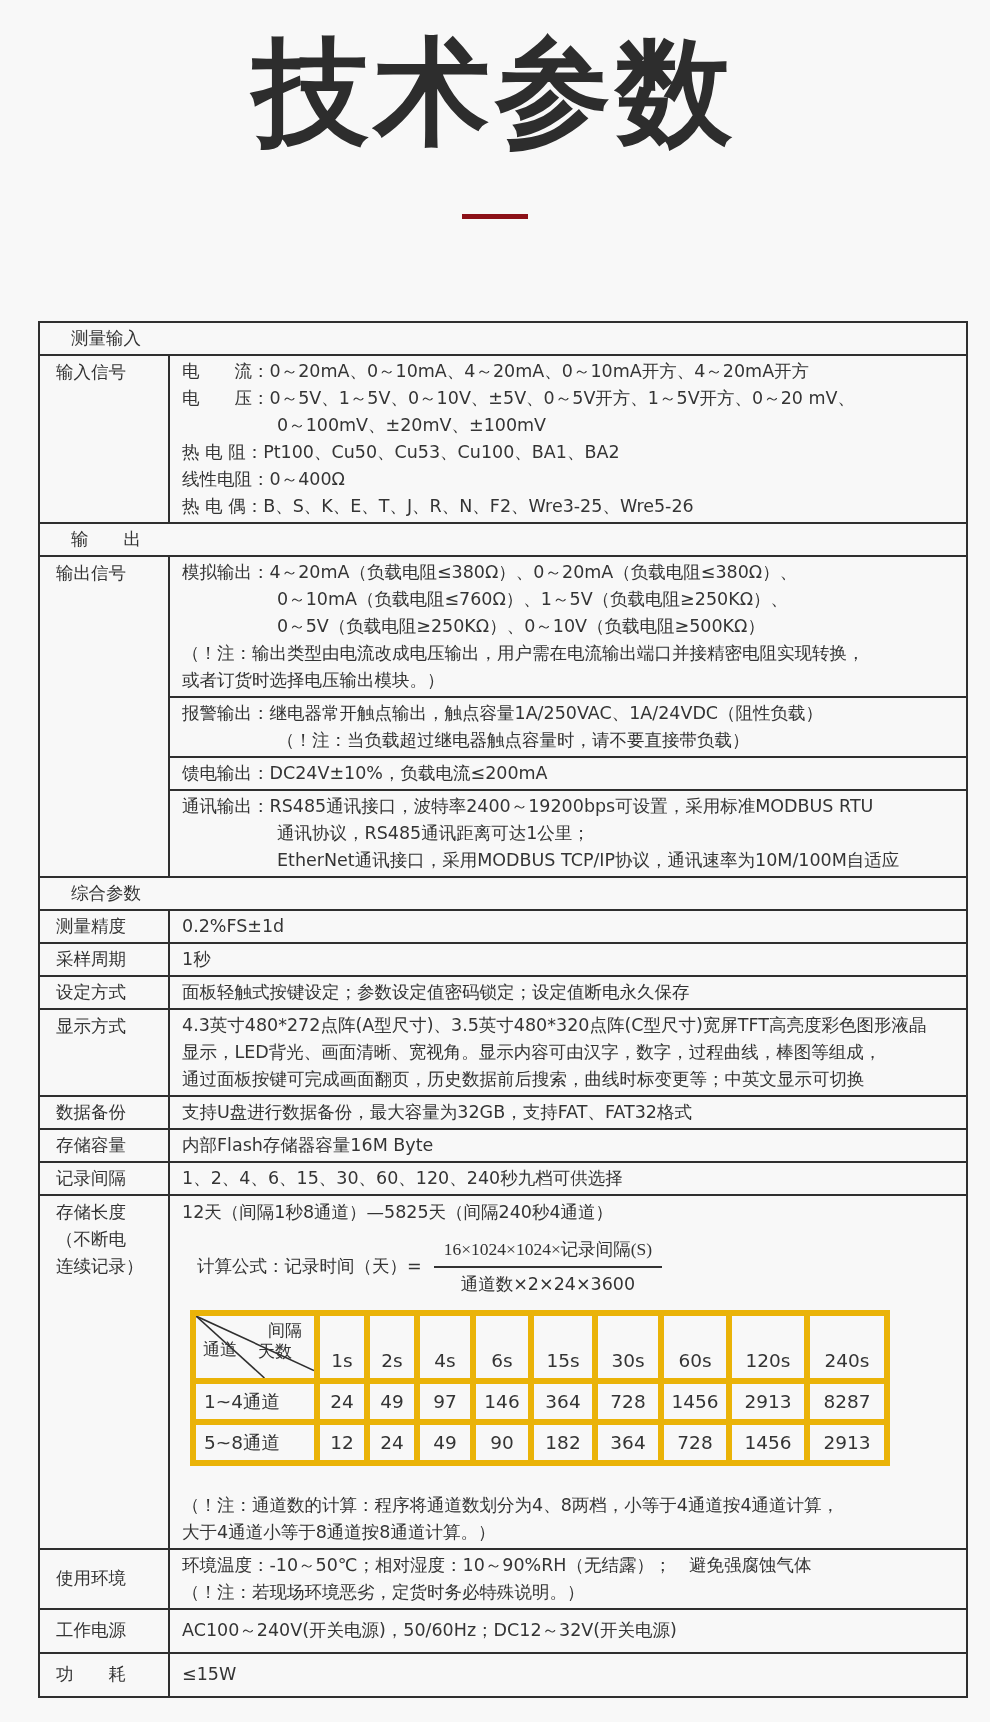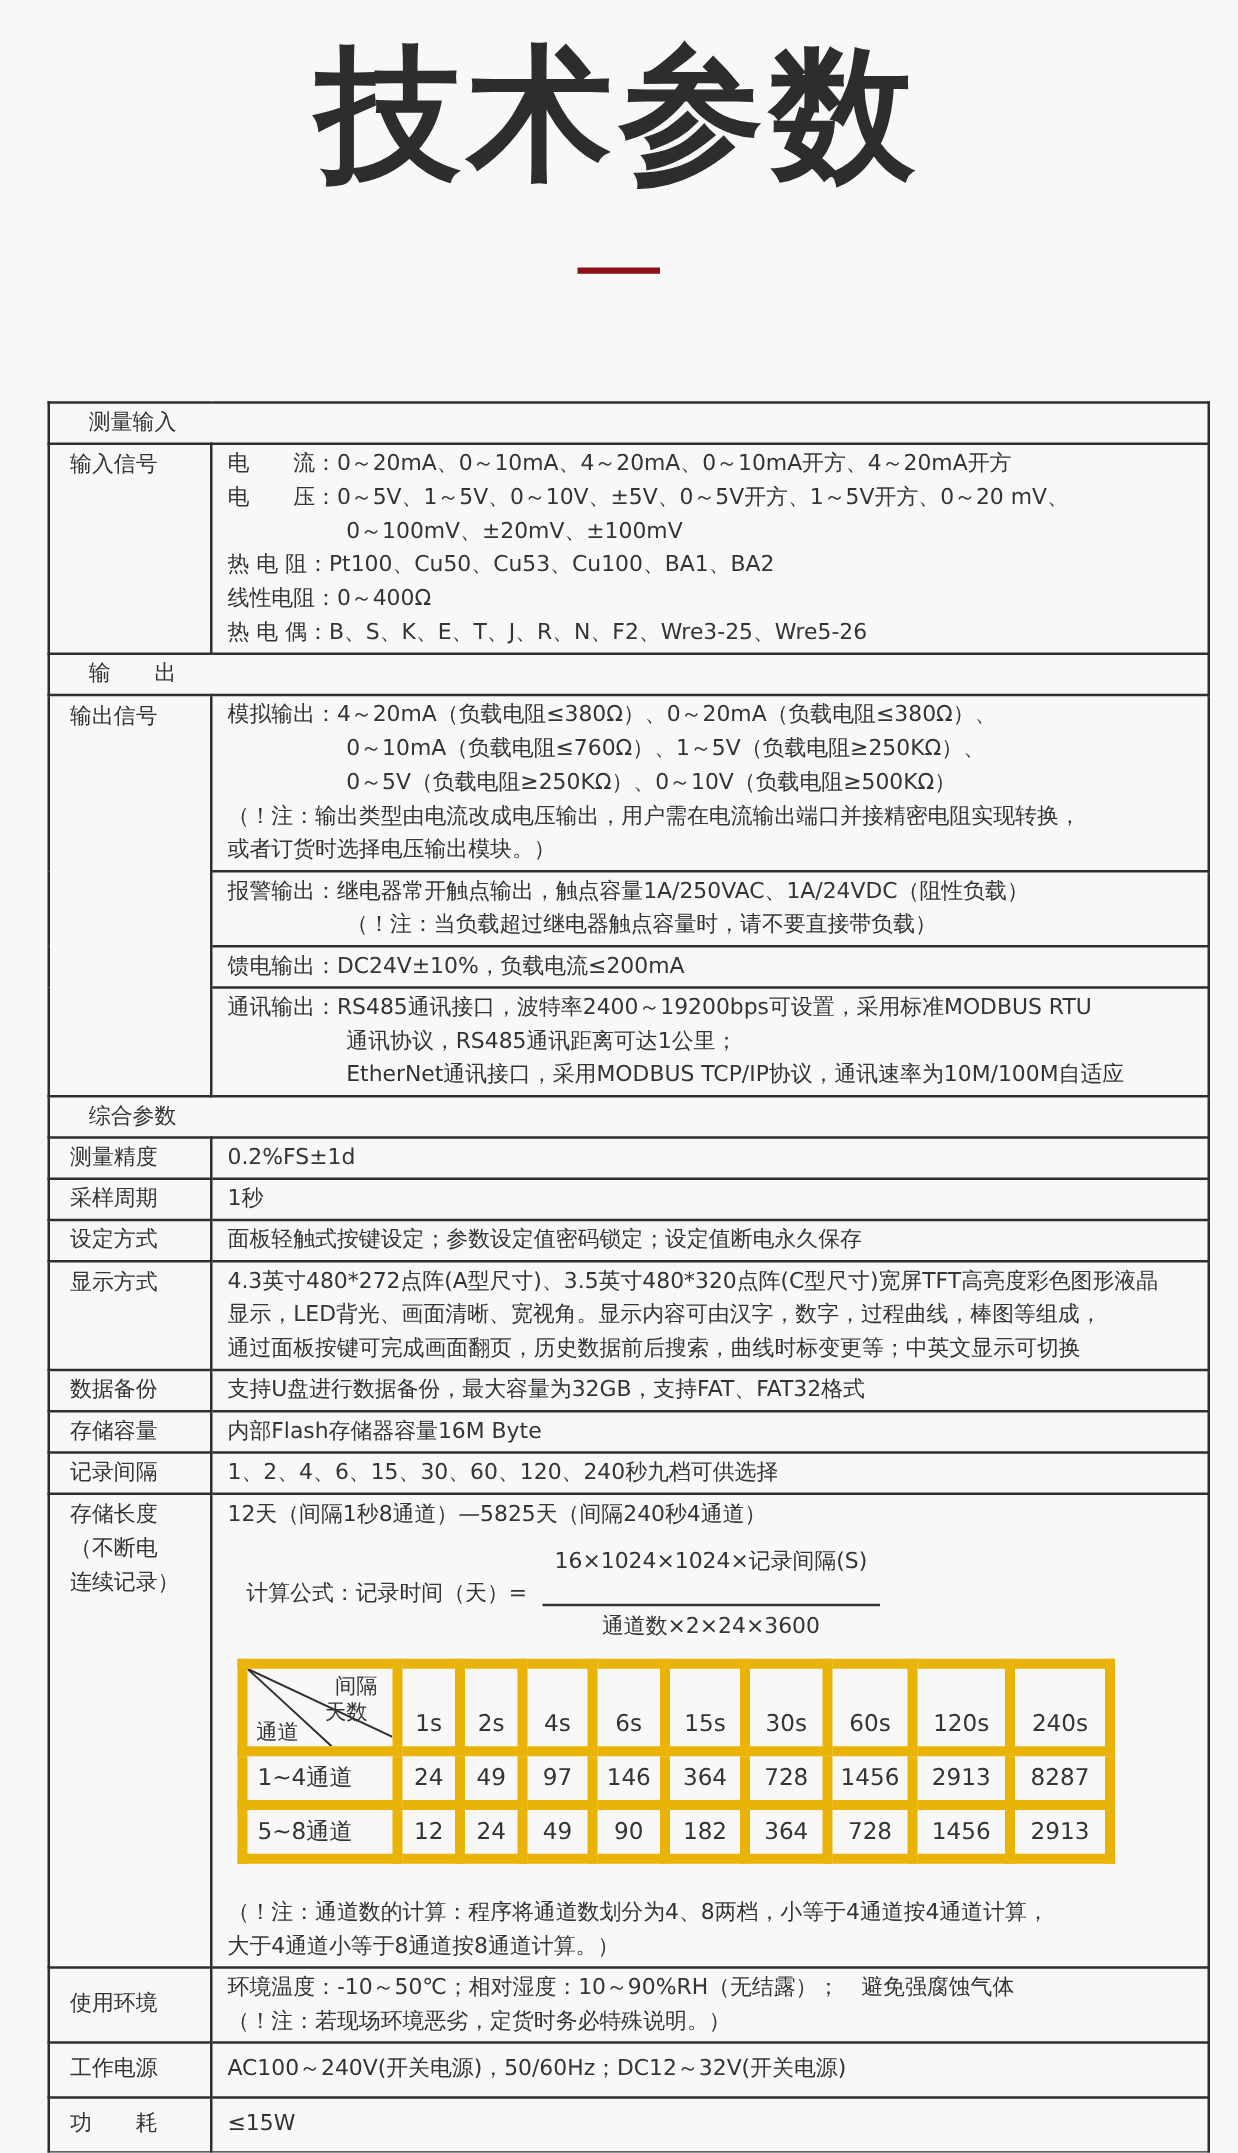--- a/index.html
+++ b/index.html
@@ -60,53 +60,53 @@
   .formula{
     display:flex;
     align-items:center;
     margin:10px 0 12px 15px;
   }
   .frac{
     display:inline-block;
     text-align:center;
     margin-left:12px;
   }
-  .frac .num{padding:0 10px 20px 10px;border-bottom:2px solid #333;}
+  .frac .num{padding:0 10px 3px 10px;border-bottom:2px solid #333;font-family:Liberation Serif, serif;}
   .frac .den{padding-top:3px;}
   
   .inner-table{
     border-collapse:collapse;
     margin:12px 0 26px 8px;
     font-size:18.5px;
     text-align:center;
     table-layout:fixed;
   }
   .inner-table td{
-    border:8px solid #eab308;
+    border:6px solid #eab308;
     padding:0 2px;
   }
   .inner-table td.ivl{
     height:58px;
     vertical-align:bottom;
     padding-bottom:4px;
   }
   .inner-table td.rowlabel{
     text-align:left;
     padding-left:8px;
   }
   .inner-table td.val{height:35px;}
   td.corner{
     position:relative;
     padding:0;
   }
   .corner svg{position:absolute;left:0;top:0;width:100%;height:100%;}
   .corner span{position:absolute;font-size:17px;line-height:1;}
   .c-top{top:6px;right:12px;}
   .c-mid{top:27px;left:62px;}
-  .c-bot{bottom:2px;left:7px;}
+  .c-bot{bottom:20px;left:7px;}
   .storage-note{margin-top:4px;}
 </style>
 </head>
 <body>
 
 <div class="title">技术参数</div>
 <div class="title-underline"></div>
 
 <table class="spec-table">
   <colgroup>

